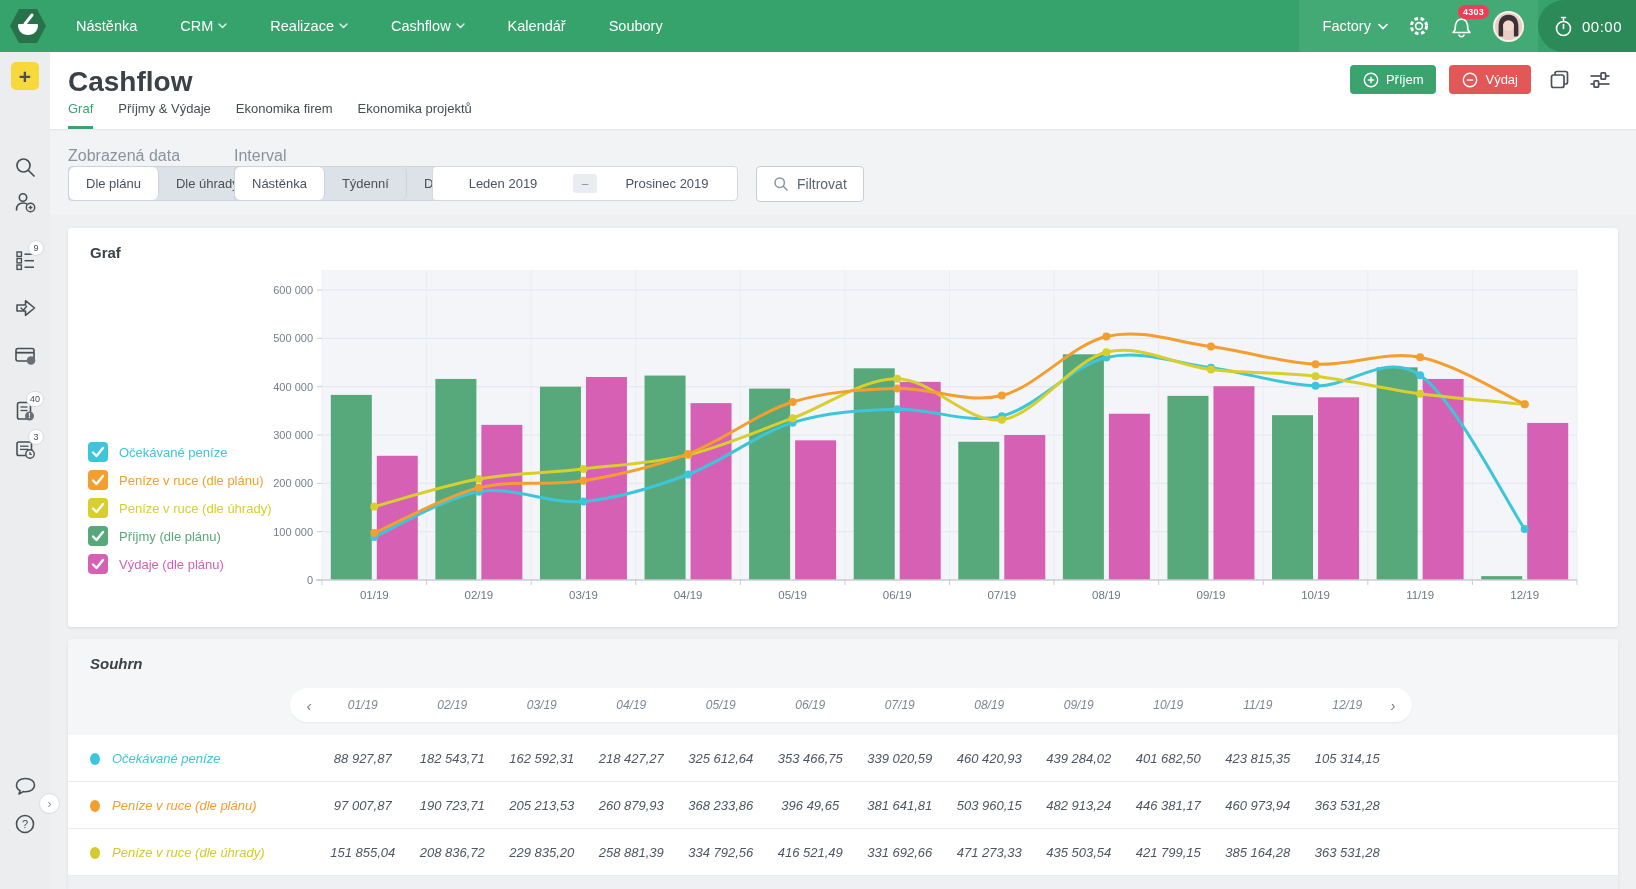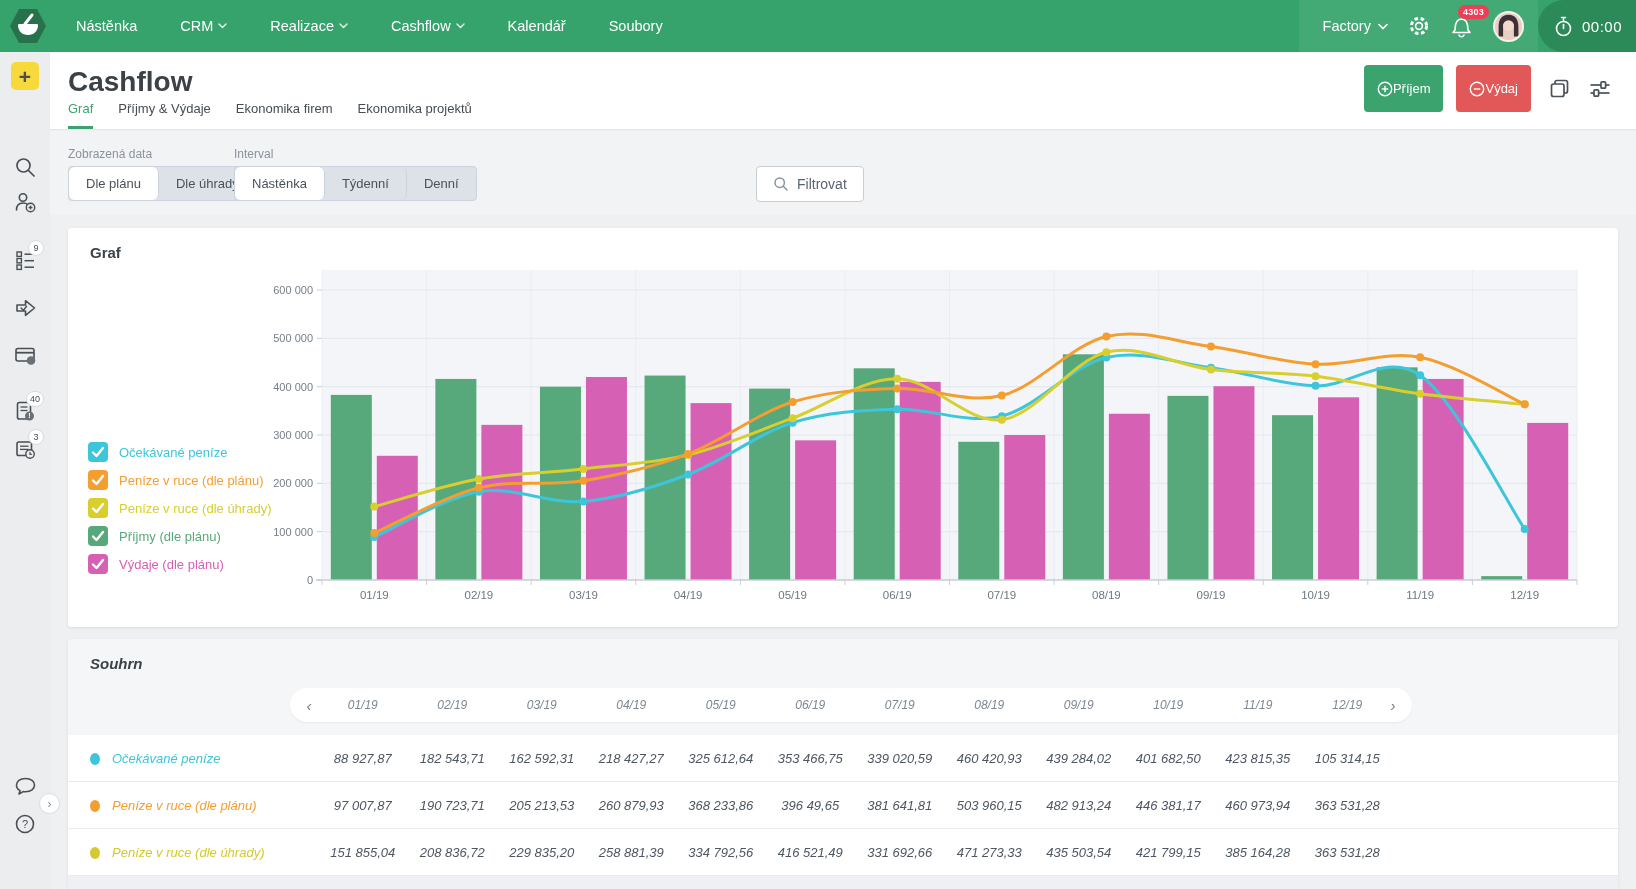--- a/index.html
+++ b/index.html
@@ -31,28 +31,28 @@
 
   
   .main { position:absolute; left:50px; top:52px; width:1586px; height:837px; background:#eef0f2; }
 
   .page-head { position:absolute; left:0; top:0; width:1586px; height:78px; background:#ffffff; border-bottom:1px solid #e3e6ea; }
   .page-title { position:absolute; left:18px; top:14px; font-size:28px; font-weight:bold; color:#3b4147; }
   .tabs { position:absolute; left:18px; bottom:0; display:flex; gap:25px; }
   .tab { font-size:13px; color:#454c54; padding:8px 0 10px; cursor:pointer; border-bottom:3px solid transparent; }
   .tab.active { color:#3aa36e; border-bottom-color:#3aa36e; }
   .head-actions { position:absolute; right:24px; top:13px; display:flex; align-items:center; gap:13px; }
-  .btn { height:47px; border:none; border-radius:4px; color:#fff; font-size:13px; font-family:inherit; display:flex; align-items:center; padding:0 13px; cursor:pointer; }
+  .btn { height:29px; border:none; border-radius:4px; color:#fff; font-size:13px; font-family:inherit; display:flex; align-items:center; gap:7px; padding:0 13px; cursor:pointer; }
   .btn-income { background:#3aa36e; }
   .btn-expense { background:#e25757; }
   .head-icon { color:#4a5158; display:flex; cursor:pointer; margin-left:4px; }
 
   
   .filter-band { position:absolute; left:0; top:79px; width:1586px; height:84px; background:#f1f3f5; }
-  .filter-label { position:absolute; top:16px; font-size:12px; color:#8a93a0; }
+  .filter-label { position:absolute; top:16px; font-size:16px; color:#8a93a0; }
   .seg-group { position:absolute; top:35px; height:35px; display:flex; border:1px solid #ccd3dd; border-radius:4px; overflow:hidden; background:#dde2e9; }
   .seg { height:100%; display:flex; align-items:center; justify-content:center; padding:0 17px; font-size:13px; color:#4a5158; cursor:pointer; border-right:1px solid #ccd3dd; background:#dde2e9;border-radius:6px; }
   .seg:last-child { border-right:none; }
   .seg.active { background:#ffffff; }
   .date-range { position:absolute; left:382px; top:35px; width:306px; height:35px; background:#fff; border:1px solid #d4d9e0; border-radius:4px; display:flex; align-items:center; }
   .date-part { flex:1; text-align:center; font-size:13px; color:#4b5460; cursor:pointer; }
   .date-sep { width:24px; height:19px; background:#e9ecf1; border-radius:3px; color:#8a93a0; font-size:12px; display:flex; align-items:center; justify-content:center; }
   .filter-btn { position:absolute; left:706px; top:35px; height:36px; padding:0 16px; background:#fff; border:1px solid #c9ced6; border-radius:4px; display:flex; align-items:center; gap:8px; font-size:14px; color:#5a6470; cursor:pointer; }
 
   
@@ -296,20 +296,25 @@
       <div class="seg-group" style="left:18px" id="display-segments">
           <div class="seg active">Dle plánu</div>
           <div class="seg">Dle úhrady</div>
         </div>
       <span class="filter-label" style="left:184px">Interval</span>
       <div class="seg-group" style="left:184px" id="interval-segments">
           <div class="seg active">Nástěnka</div>
           <div class="seg">Týdenní</div>
           <div class="seg">Denní</div>
         </div>
+      <div class="date-range">
+        <span class="date-part">Leden 2019</span>
+        <span class="date-sep">–</span>
+        <span class="date-part">Prosinec 2019</span>
+      </div>
       <div class="filter-btn">
         <svg width="16" height="16" viewBox="0 0 16 16">
           <circle cx="6.7" cy="6.7" r="4.7" fill="none" stroke="#8a93a0" stroke-width="1.5"></circle>
           <line x1="10.3" y1="10.3" x2="14" y2="14" stroke="#8a93a0" stroke-width="1.5" stroke-linecap="round"></line>
         </svg>
         <span>Filtrovat</span>
       </div>
     </div>
 
     <div class="card graf-card">

